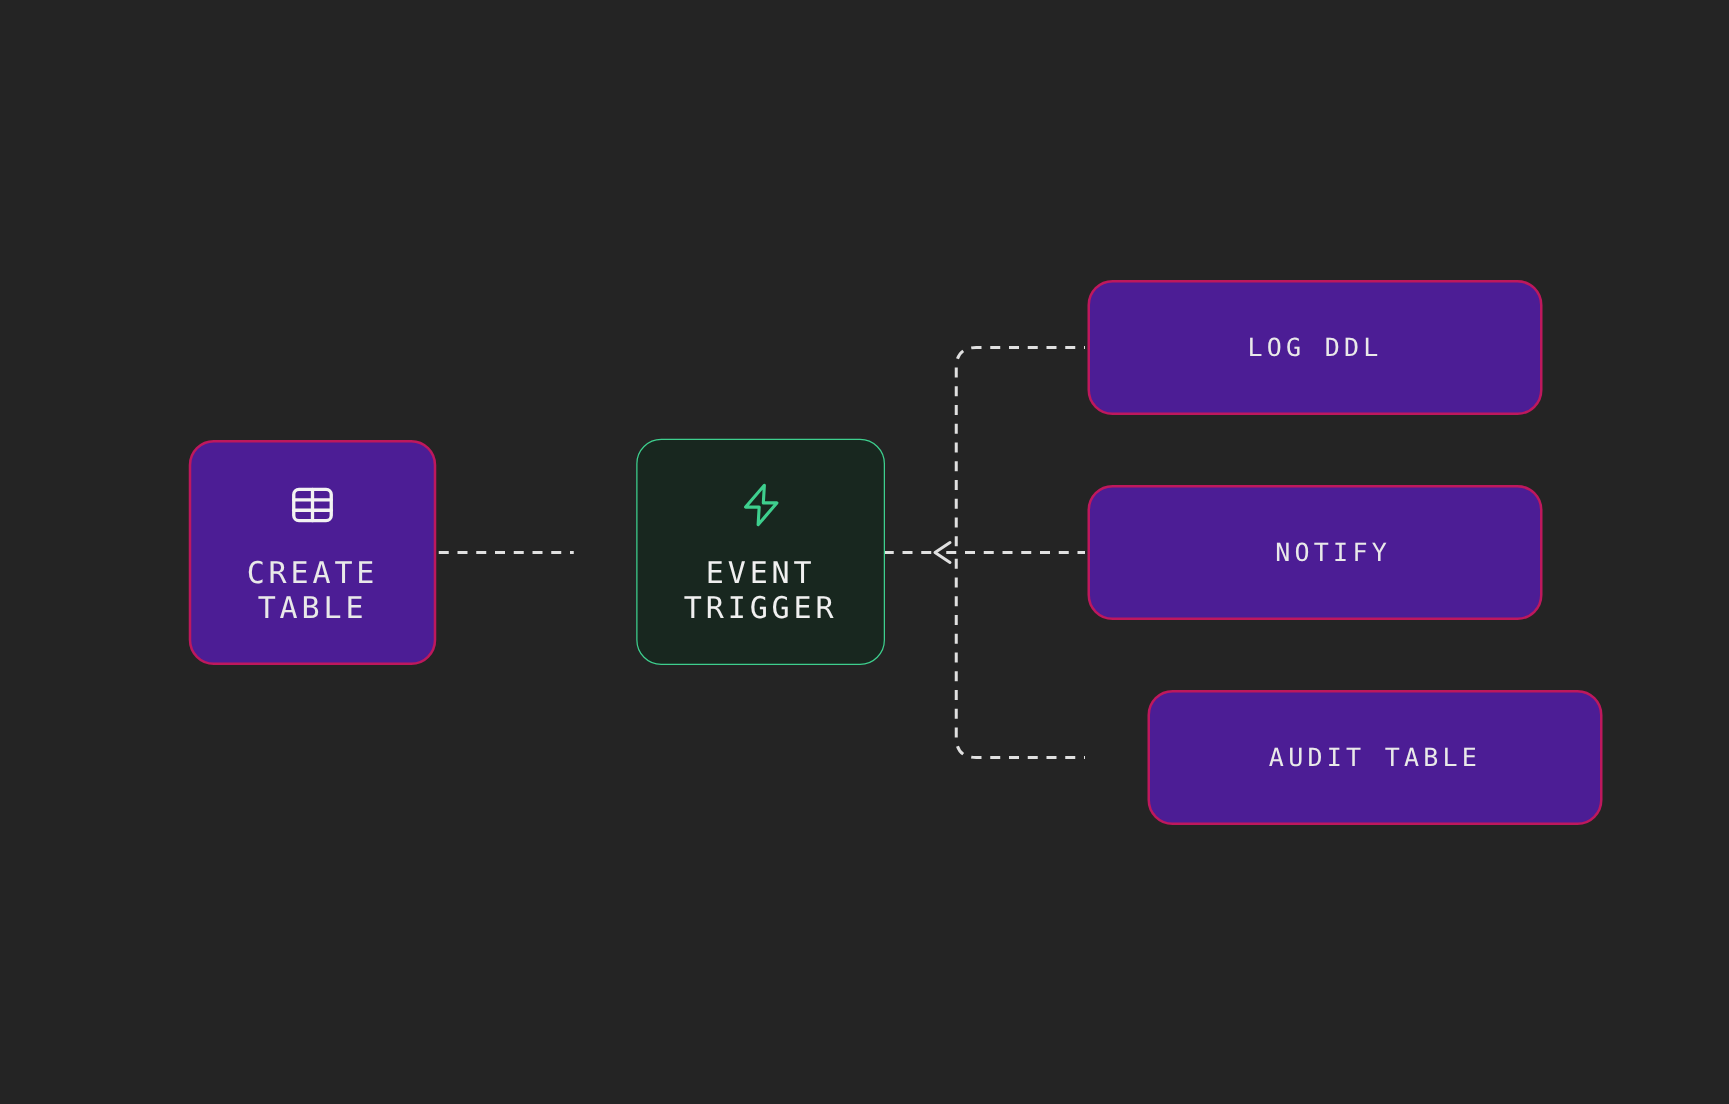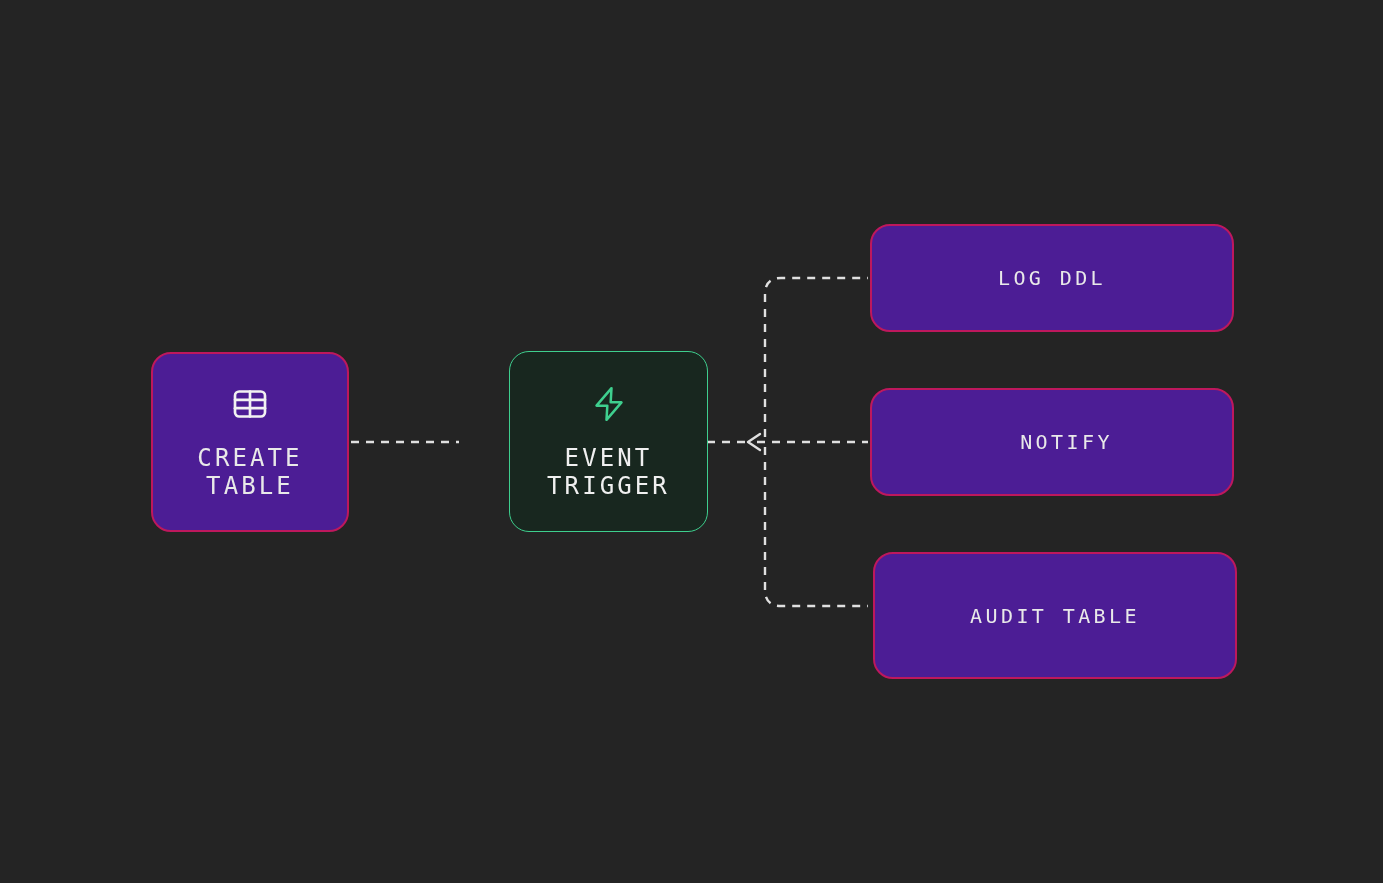--- a/index.html
+++ b/index.html
@@ -65,21 +65,21 @@
   .node.wide .node-label {
     font-size: 20px;
     letter-spacing: 3.4px;
   }
 
   
   #node-create-table { left: 151px;  top: 352px; width: 198px; height: 180px; }
   #node-event-trigger{ left: 461px;  top: 351px; width: 199px; height: 181px; margin-left: 48px; }
   #node-log-ddl      { left: 870px;  top: 224px; width: 364px; height: 108px; }
   #node-notify       { left: 870px;  top: 388px; width: 364px; height: 108px; padding-left: 29px; }
-  #node-audit-table  { left: 873px;  top: 552px; width: 364px; height: 127px; }
+  #node-audit-table  { left: 918px;  top: 552px; width: 364px; height: 108px; }
 </style>
 </head>
 <body>
 
 <div id="canvas">
 
   <svg id="edges" viewBox="0 0 1383 883" width="1383" height="883" xmlns="http://www.w3.org/2000/svg">
 
     <g fill="none" stroke="#e0e0e0" stroke-width="2.4" stroke-dasharray="8 7" stroke-linecap="butt">
 

